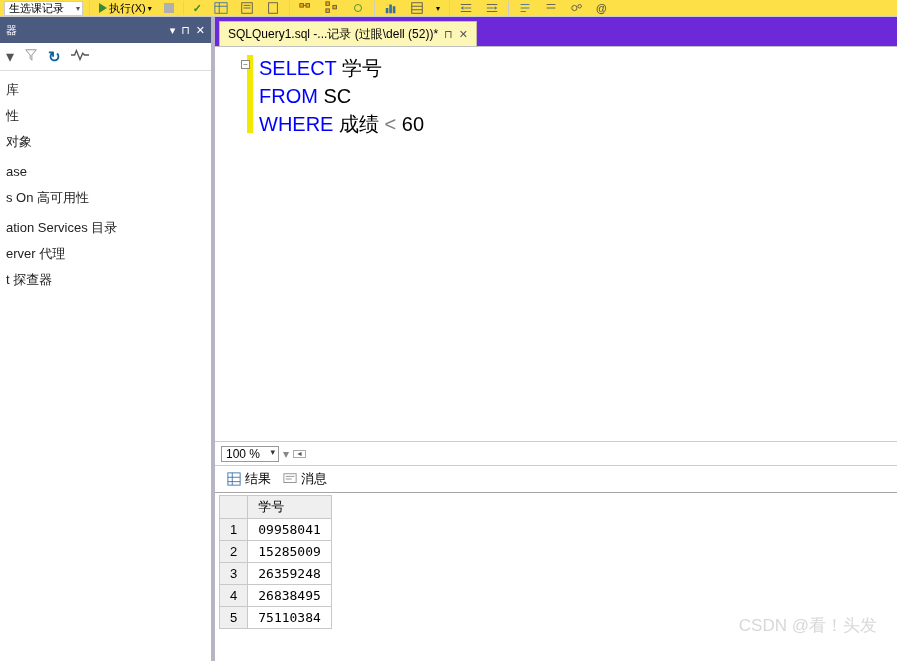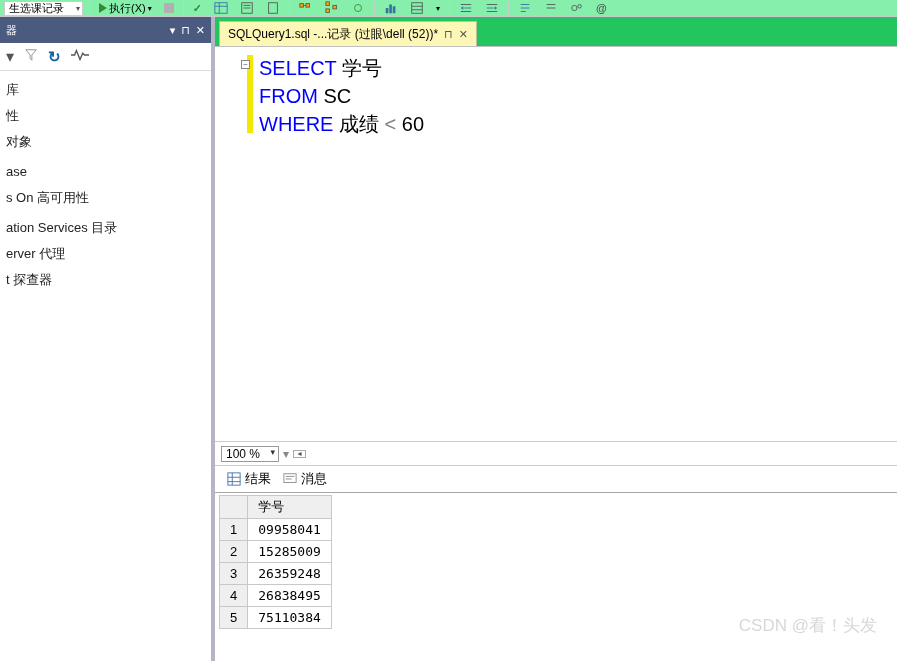--- a/index.html
+++ b/index.html
@@ -1,35 +1,35 @@
 <!DOCTYPE html>
 <html><head>
   <meta charset="utf-8">
   <style>
     * { margin: 0; padding: 0; box-sizing: border-box; font-family: "Segoe UI", Tahoma, sans-serif; }
     body { width: 897px; height: 661px; overflow: hidden; background: #fff; position: relative; }
 
-    .toolbar { height: 17px; background: #86efac; border-bottom: 1px solid #ccc; display: flex; align-items: center; padding: 0 4px; gap: 6px; font-size: 11px; overflow: hidden; }
+    .toolbar { height: 17px; background: #fde047; border-bottom: 1px solid #ccc; display: flex; align-items: center; padding: 0 4px; gap: 6px; font-size: 11px; overflow: hidden; }
     .tb-combo { background: #fff; border: 1px solid #ccc; padding: 0 18px 0 4px; height: 15px; font-size: 11px; position: relative; display: inline-flex; align-items: center; cursor: pointer; }
     .tb-combo::after { content: "▾"; position: absolute; right: 2px; font-size: 8px; color: #555; }
     .tb-btn { display: inline-flex; align-items: center; gap: 2px; padding: 4px 3px; cursor: pointer; height: 24px; }
     .tb-sep { width: 1px; height: 14px; background: #ccc; }
     .icon-sm { width: 14px; height: 14px; display: inline-block; }
     .green-tri { width: 0; height: 0; border-left: 8px solid #388a34; border-top: 5px solid transparent; border-bottom: 5px solid transparent; }
 
     .main { display: flex; height: 644px; }
     .sidebar { width: 215px; background: #fff; border-right: 4px solid #b5b5c5; display: flex; flex-direction: column; }
     .sb-head { height: 26px; background: #4b5a7f; color: #fff; display: flex; align-items: center; justify-content: flex-end; padding: 0 6px; gap: 6px; font-size: 11px; }
     .sb-head span { cursor: pointer; }
     .sb-tools { height: 28px; display: flex; align-items: center; padding: 0 6px; gap: 10px; border-bottom: 1px solid #ddd; }
     .sb-tools svg, .sb-tools span { cursor: pointer; }
     .sb-tree { padding: 6px 4px; font-size: 13px; color: #222; line-height: 22px; overflow: hidden; }
     .sb-node { white-space: nowrap; padding: 2px 2px; cursor: pointer; }
 
-    .content { flex: 1; display: flex; flex-direction: column; background: #22c55e; }
+    .content { flex: 1; display: flex; flex-direction: column; background: #6d28d9; }
     .tabbar { height: 29px; display: flex; align-items: flex-end; padding-left: 4px; }
     .tab { background: #fdf7b7; border: 1px solid #c0c0a0; border-bottom: none; height: 25px; display: flex; align-items: center; padding: 0 8px; font-size: 12px; gap: 6px; cursor: pointer; }
     .tab-pin, .tab-close { cursor: pointer; font-size: 11px; color: #555; }
 
     .editor-wrap { background: #fff; border-top: 1px solid #c0c0c0; flex: 0 0 395px; position: relative; display: flex; }
     .gutter { width: 38px; background: #fff; border-right: 0; position: relative; }
     .gutter-bar { position: absolute; left: 32px; top: 8px; width: 6px; height: 78px; background: #f3e900; }
     .collapse-box { position: absolute; left: 26px; top: 13px; width: 9px; height: 9px; border: 1px solid #888; font-size: 8px; line-height: 7px; text-align: center; color: #555; background: #fff; cursor: pointer; }
     .code { padding: 8px 0 0 6px; font-family: Consolas, "Courier New", monospace; font-size: 20px; line-height: 26px; white-space: pre; color: #000; }
     .kw { color: #0000ff; }

